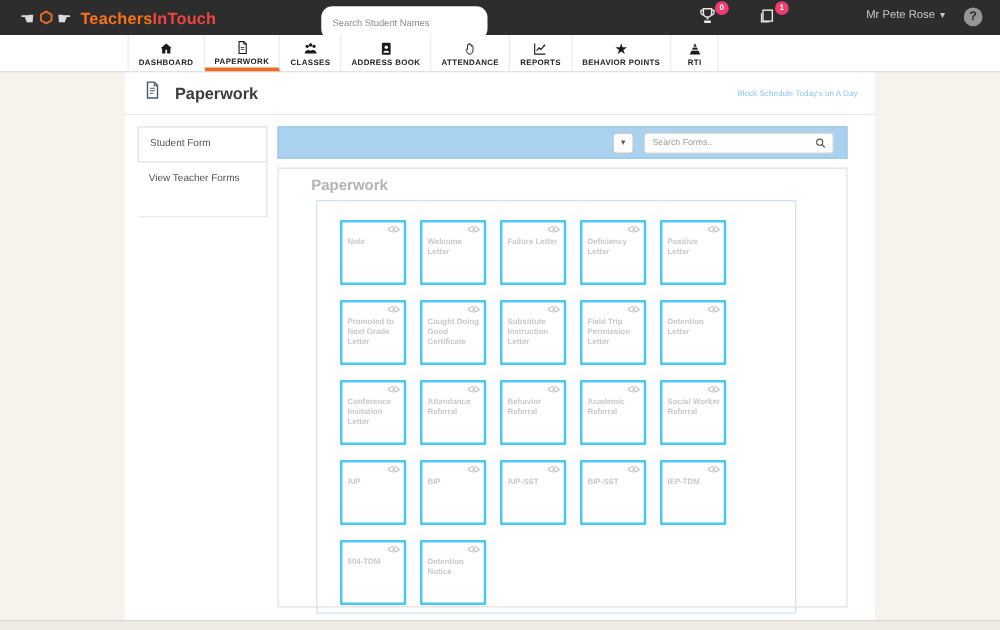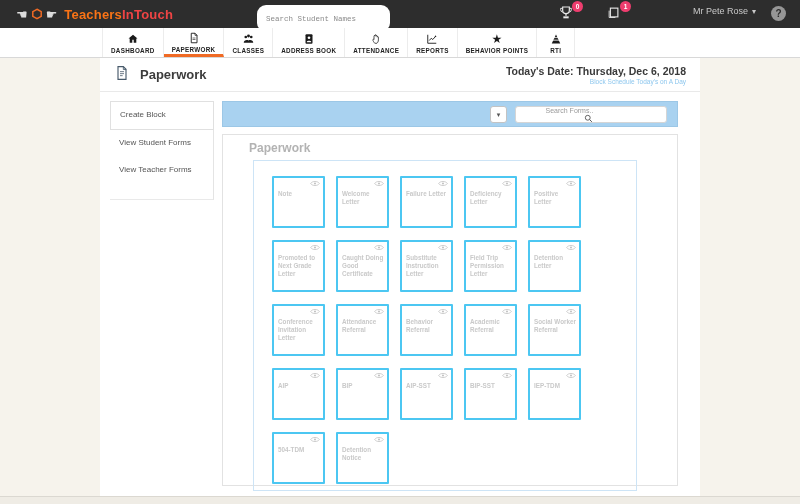--- a/index.html
+++ b/index.html
@@ -10,21 +10,21 @@
   
   .topbar { position:relative; height:28px; background:#2d2d2d; display:flex; align-items:center; }
   .logo { display:flex; align-items:center; margin-left:16px; gap:2px; cursor:pointer; }
   .hand { color:#dcdcdc; font-size:13px; line-height:1; }
   .gear-wrap { display:flex; align-items:center; margin:0 1px; }
   .brand { font-size:13px; font-weight:bold; margin-left:5px; letter-spacing:.2px; }
   .brand .b1 { color:#f97316; }
   .brand .b2 { color:#ef4444; }
   .top-search { position:absolute; left:257px; top:5px; width:133px; height:27px; border-radius:9px;
     border:none; background:#ffffff; font-size:7.5px; color:#555; padding:0 9px; outline:none;
-    font-family:Liberation Mono, monospace; }
+    font-family:Liberation Sans, sans-serif; }
   .top-search::placeholder { color:#8a8a8a; }
   .top-ico { position:absolute; top:5px; width:18px; height:18px; cursor:pointer; }
   .top-ico .badge { position:absolute; top:-4px; right:-7px; min-width:11px; height:11px; border-radius:6px;
     background:#ee3d6e; color:#fff; font-size:6.5px; font-weight:bold; display:flex; align-items:center;
     justify-content:center; padding:0 2px; }
   .ico-trophy { left:558px; }
   .ico-copy { left:606px; }
   .user-menu { position:absolute; right:44px; top:0; height:16px; display:flex; align-items:flex-end;
     color:#c9c9c9; font-size:9px; cursor:pointer; gap:4px; }
   .user-menu .chev { font-size:8px; color:#c9c9c9; }
@@ -58,21 +58,21 @@
   .side-item.active { border:1px solid #e0e0e0; background:#fff; padding:8px 9px; }
   .side-rest { border-right:1px solid #e4e4e4; border-bottom:1px solid #e9e9e9; padding-bottom:16px; }
 
   
   .main-area { flex:1; margin-left:8px; margin-right:22px; }
   .toolbar { position:relative; height:26px; background:#a9d2f0; border:1px solid #9cc7e6; margin-bottom:7px; }
   .dd-btn { position:absolute; right:170px; top:4px; width:17px; height:17px; background:#fff;
     border:1px solid #c3c3c3; border-radius:3px; font-size:7px; color:#555; text-align:center;
     line-height:16px; cursor:pointer; }
   .form-search-wrap { position:absolute; right:10px; top:4px; width:152px; height:17px; background:#fff;
-    border:1px solid #d5d5d5; border-radius:3px; display:flex; align-items:center;flex-direction:column; }
+    border:1px solid #d5d5d5; border-radius:3px; display:flex; align-items:center; }
   .form-search { flex:1; border:none; outline:none; font-size:7px; color:#555; padding:0 6px;
     font-family:"Liberation Sans", sans-serif; background:transparent; }
   .form-search::placeholder { color:#9a9a9a; }
   .mag { margin-right:5px; display:flex; cursor:pointer; }
 
   .forms-panel { border:1px solid #e2e2e2; background:#fff; padding-top:6px; height:352px; }
   .panel-heading { font-size:12px; font-weight:bold; color:#b3b3b3; margin-left:26px; }
   .grid-box { margin:5px 40px 0 30px; border:1px solid #cde4f6; padding:15px 0 6px 18px; }
   .forms-grid { display:grid; grid-template-columns:repeat(5,53px); gap:12px 11px; }
   .card { position:relative; width:53px; height:52px; border:2px solid #4cc7f2; background:#fff;
@@ -205,31 +205,29 @@
     <div class="page-header">
       <span>
         <svg width="16" height="16" viewBox="0 0 24 24">
             <path d="M6 2.5h8l4 4v15H6z" fill="none" stroke="#47596a" stroke-width="1.7"></path>
             <path d="M14 2.5v4.3h4.3" fill="none" stroke="#47596a" stroke-width="1.3"></path>
             <path d="M9 10h6M9 13h6M9 16h4" stroke="#47596a" stroke-width="1.2"></path>
           </svg>
       </span>
       <span class="page-title">Paperwork</span>
       <div class="ph-right">
-        <div class="date-line">Today's Date: Thursday, Dec 6, 2018</div>
         <div class="sched-line">Block Schedule Today's on A Day</div>
       </div>
     </div>
 
     <div class="content-row">
 
       <div class="sidebar">
-        <div class="side-item active">Create Block</div>
+        <div class="side-item active">Student Form</div>
         <div class="side-rest">
-          <div class="side-item">View Student Forms</div>
           <div class="side-item">View Teacher Forms</div>
         </div>
       </div>
 
       <div class="main-area">
 
         <div class="toolbar">
           <div class="dd-btn">▾</div>
           <div class="form-search-wrap">
             <input class="form-search" type="text" placeholder="Search Forms.." style="">

